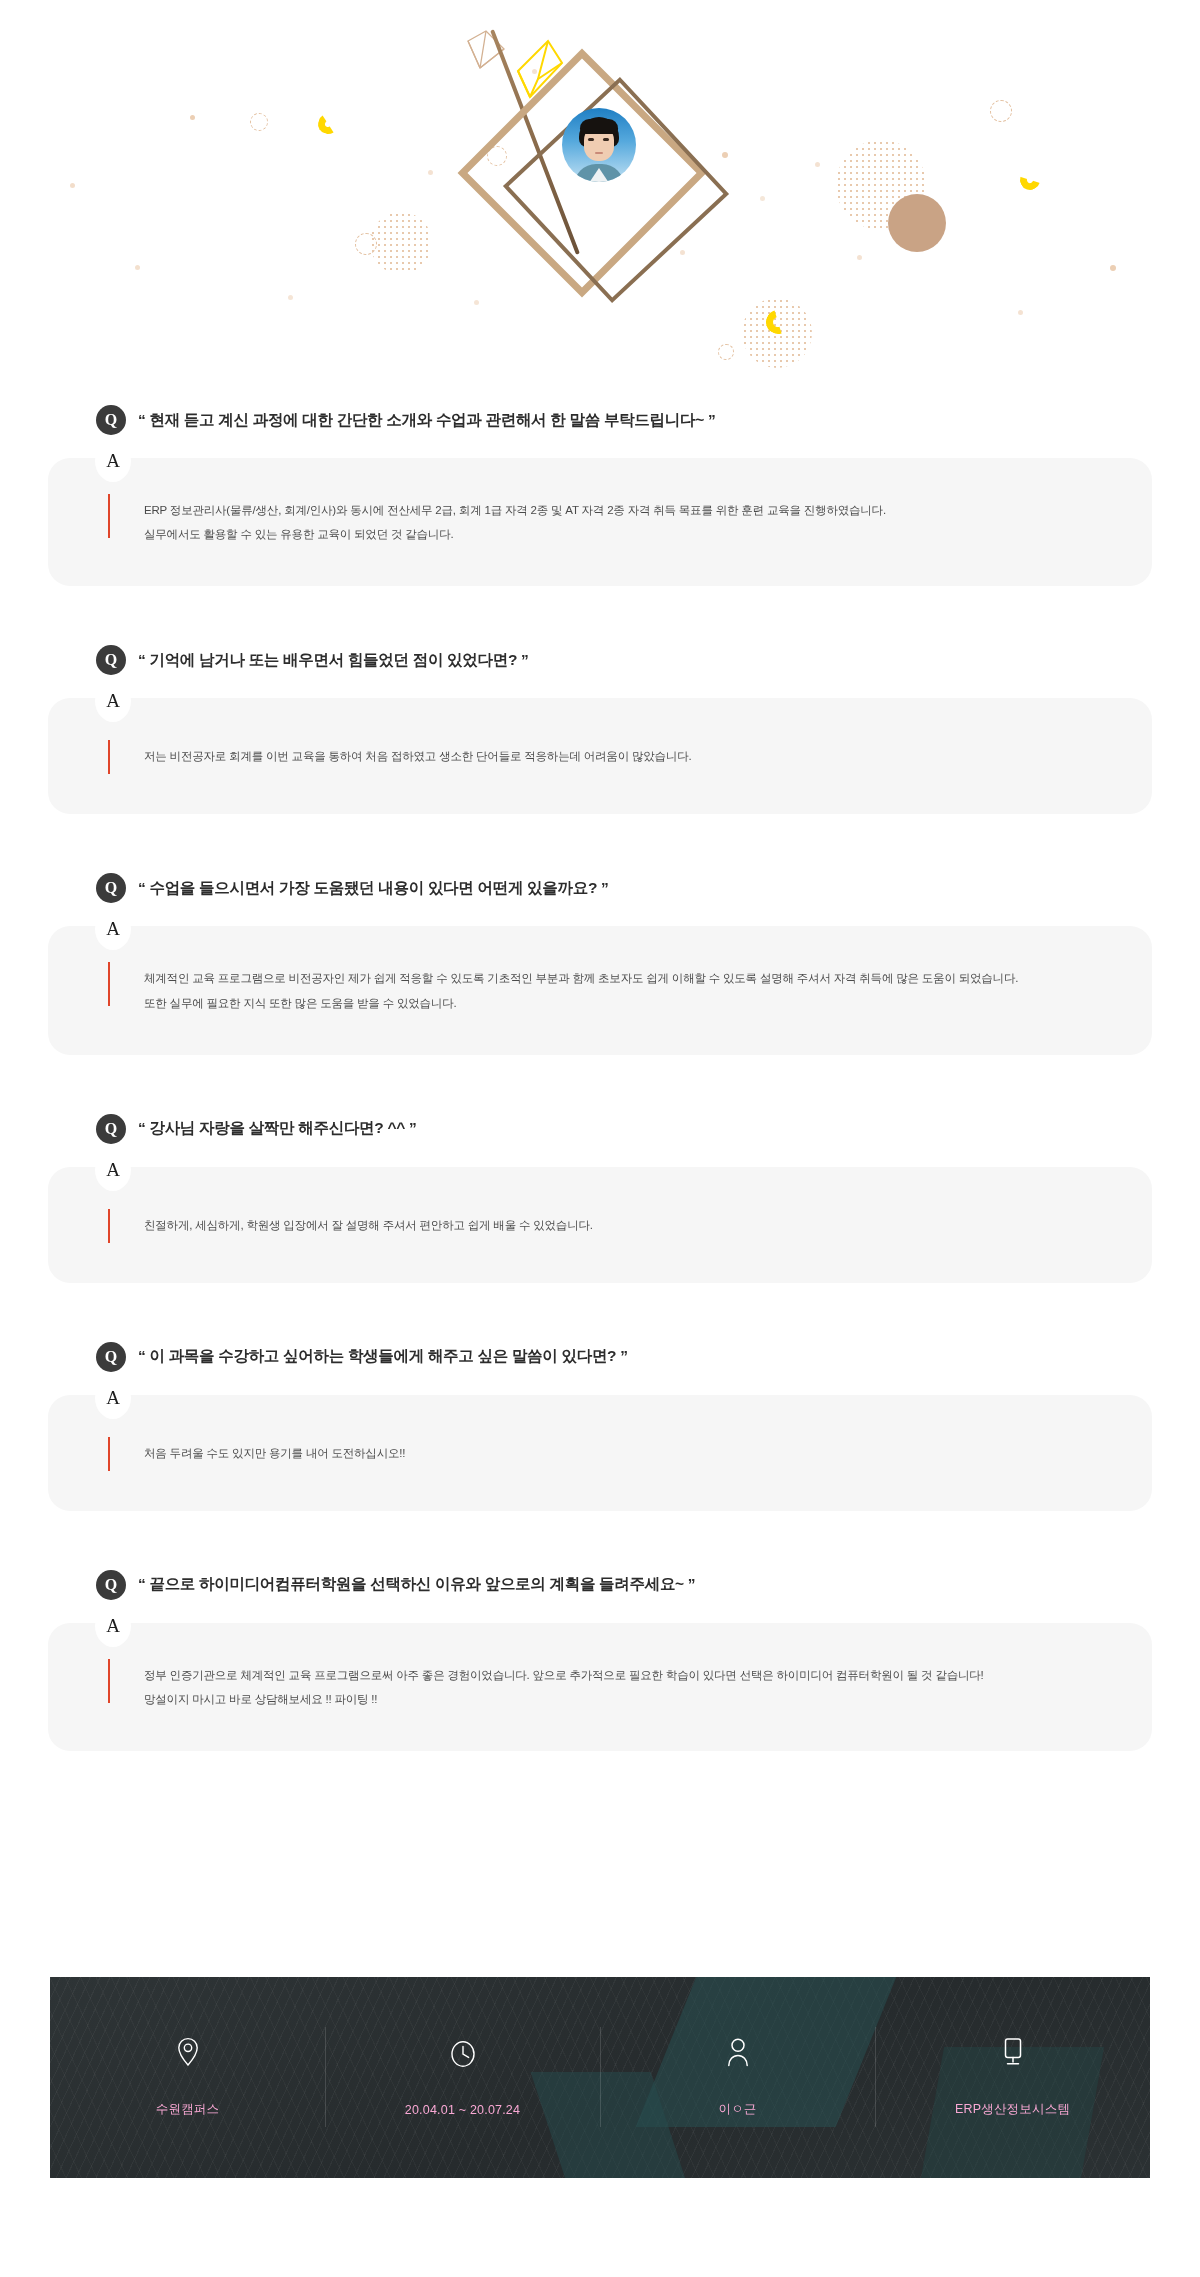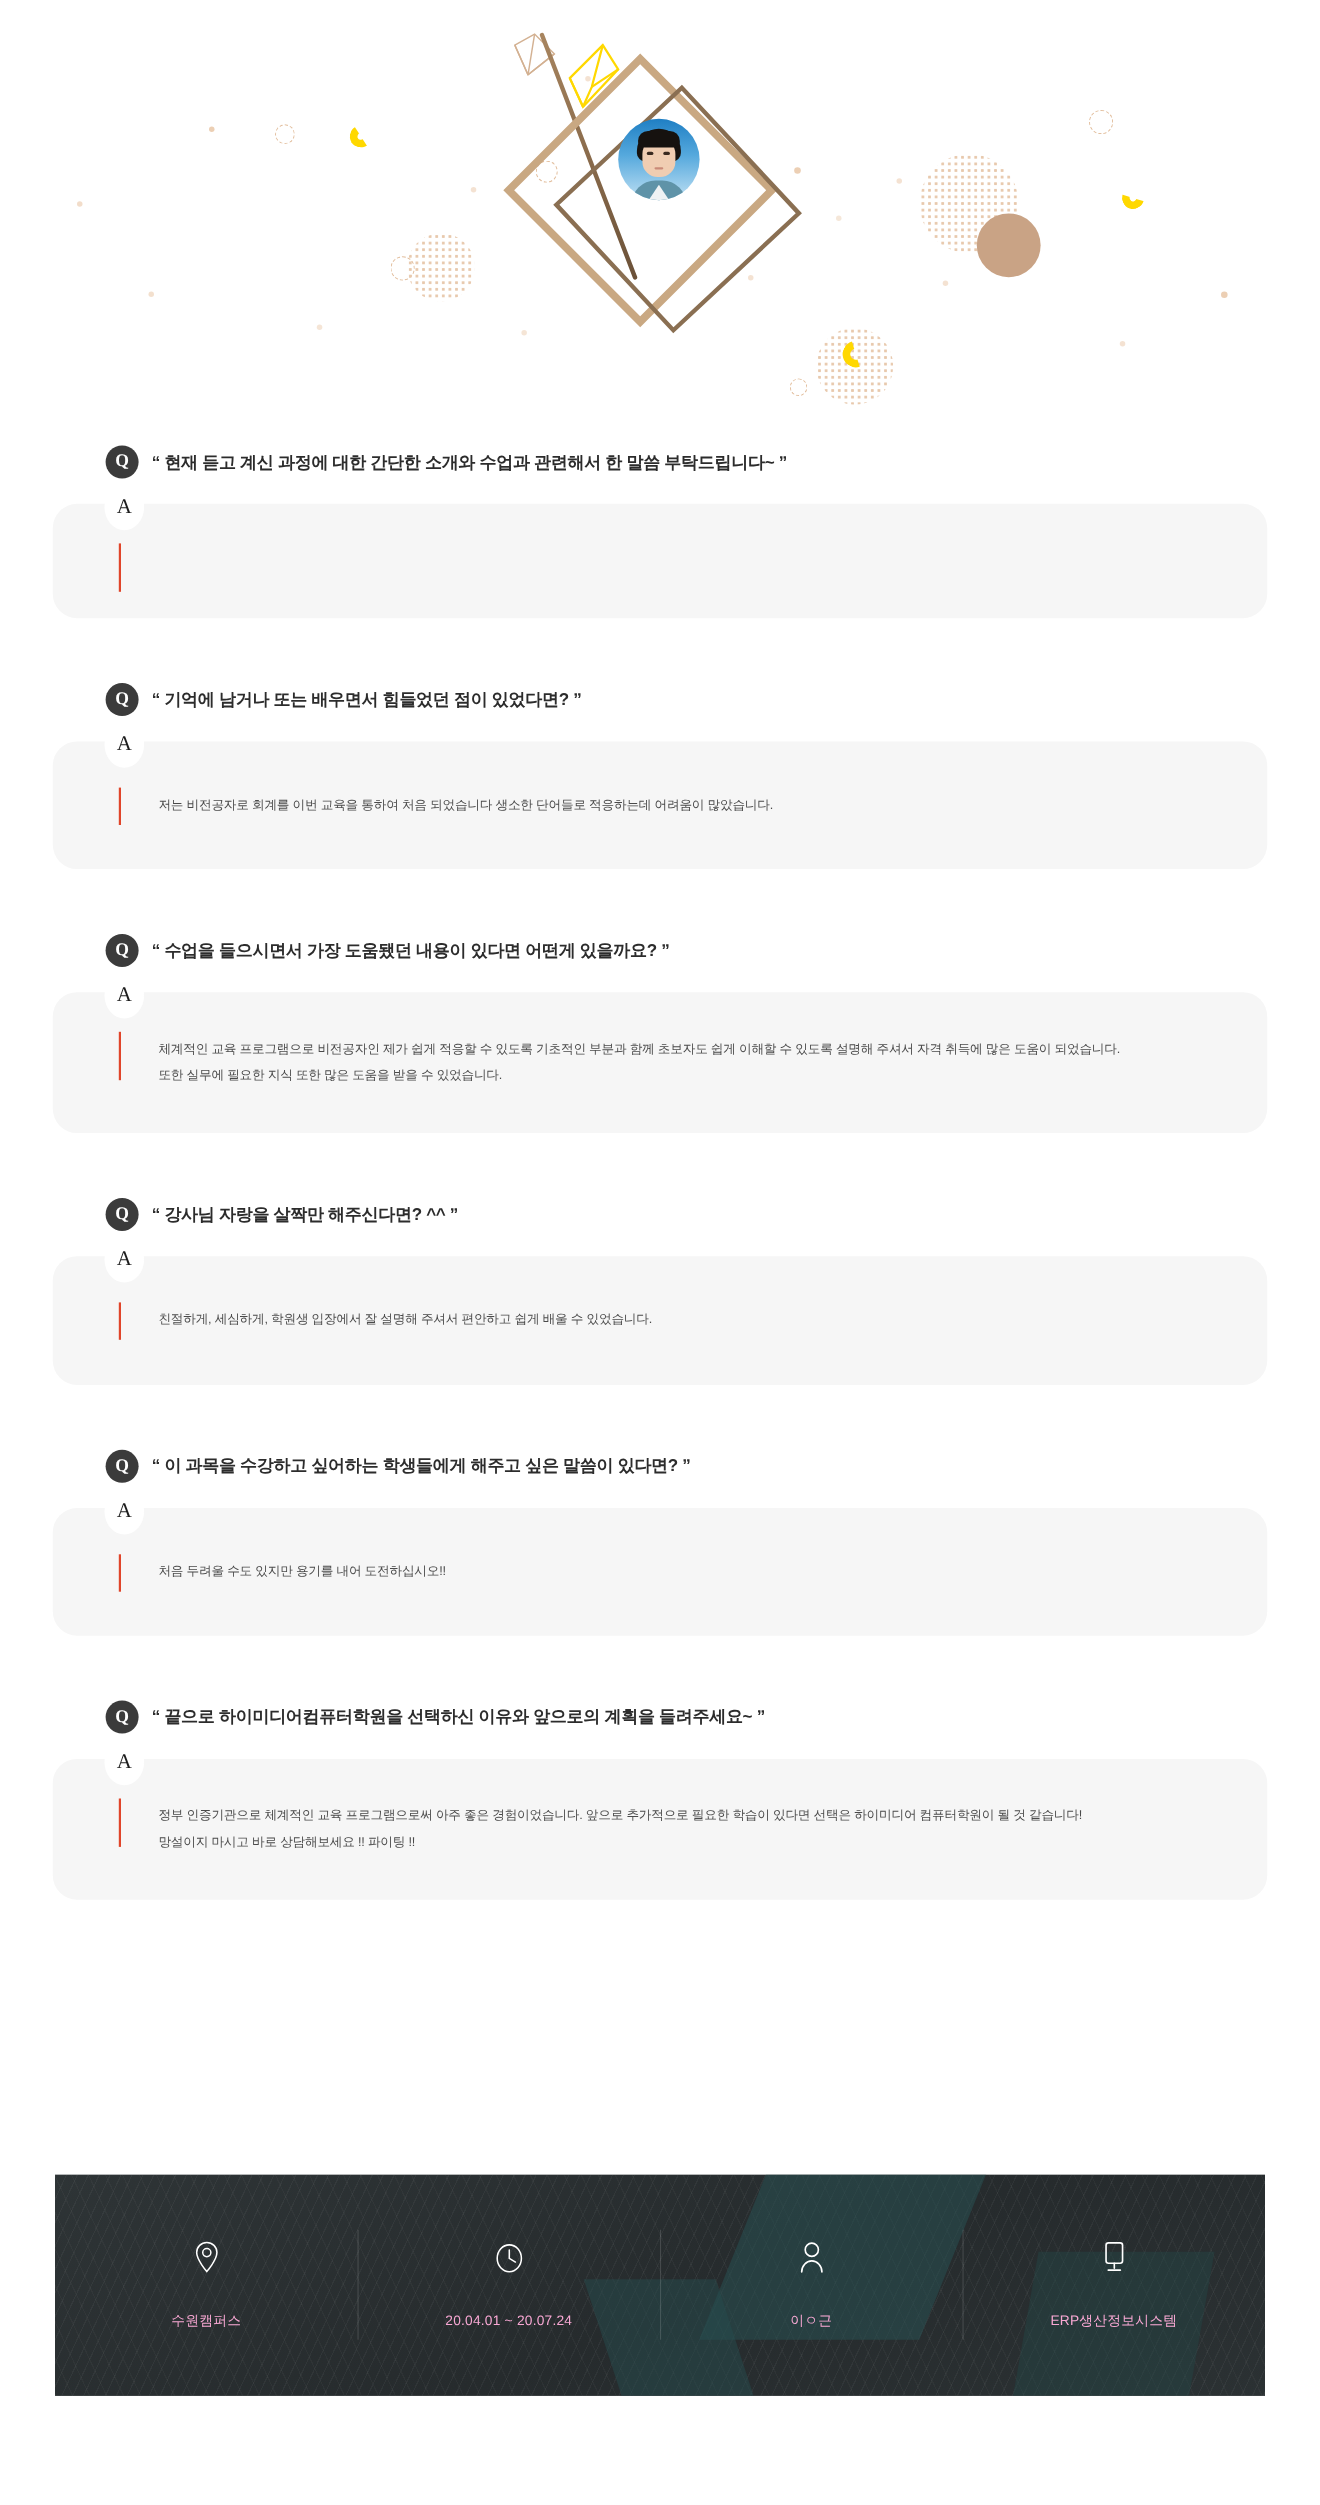--- a/index.html
+++ b/index.html
@@ -366,35 +366,39 @@
 
   <div class="qa-block" style="margin-bottom:54px;">
     <div class="question">
       <span class="q-badge">Q</span>
       <span class="q-text">“ 현재 듣고 계신 과정에 대한 간단한 소개와 수업과 관련해서 한 말씀 부탁드립니다~ ”</span>
     </div>
     <div class="answer">
       <span class="a-badge">A</span>
       <div class="a-card">
         <span class="a-rule"></span>
+        <div class="a-text">
+          <span class="ln">ERP 정보관리사(물류/생산, 회계/인사)와 동시에 전산세무 2급, 회계 1급 자격 2종 및 AT 자격 2종 자격 취득 목표를 위한 훈련 교육을 진행하였습니다.</span>
+          <span class="ln">실무에서도 활용할 수 있는 유용한 교육이 되었던 것 같습니다.</span>
+        </div>
       </div>
     </div>
   </div>
 
   <div class="qa-block" style="margin-bottom:54px;">
     <div class="question">
       <span class="q-badge">Q</span>
       <span class="q-text">“ 기억에 남거나 또는 배우면서 힘들었던 점이 있었다면? ”</span>
     </div>
     <div class="answer">
       <span class="a-badge">A</span>
       <div class="a-card" style="padding:46px 0 46px 0;">
         <span class="a-rule" style="top:42px;height:34px;"></span>
         <div class="a-text">
-          <span class="ln">저는 비전공자로 회계를 이번 교육을 통하여 처음 되었습니다 생소한 단어들로 적응하는데 어려움이 많았습니다.</span>
+          <span class="ln">저는 비전공자로 회계를 이번 교육을 통하여 처음 접하였고 생소한 단어들로 적응하는데 어려움이 많았습니다.</span>
         </div>
       </div>
     </div>
   </div>
 
   <div class="qa-block" style="margin-bottom:54px;">
     <div class="question">
       <span class="q-badge">Q</span>
       <span class="q-text">“ 수업을 들으시면서 가장 도움됐던 내용이 있다면 어떤게 있을까요? ”</span>
     </div>

